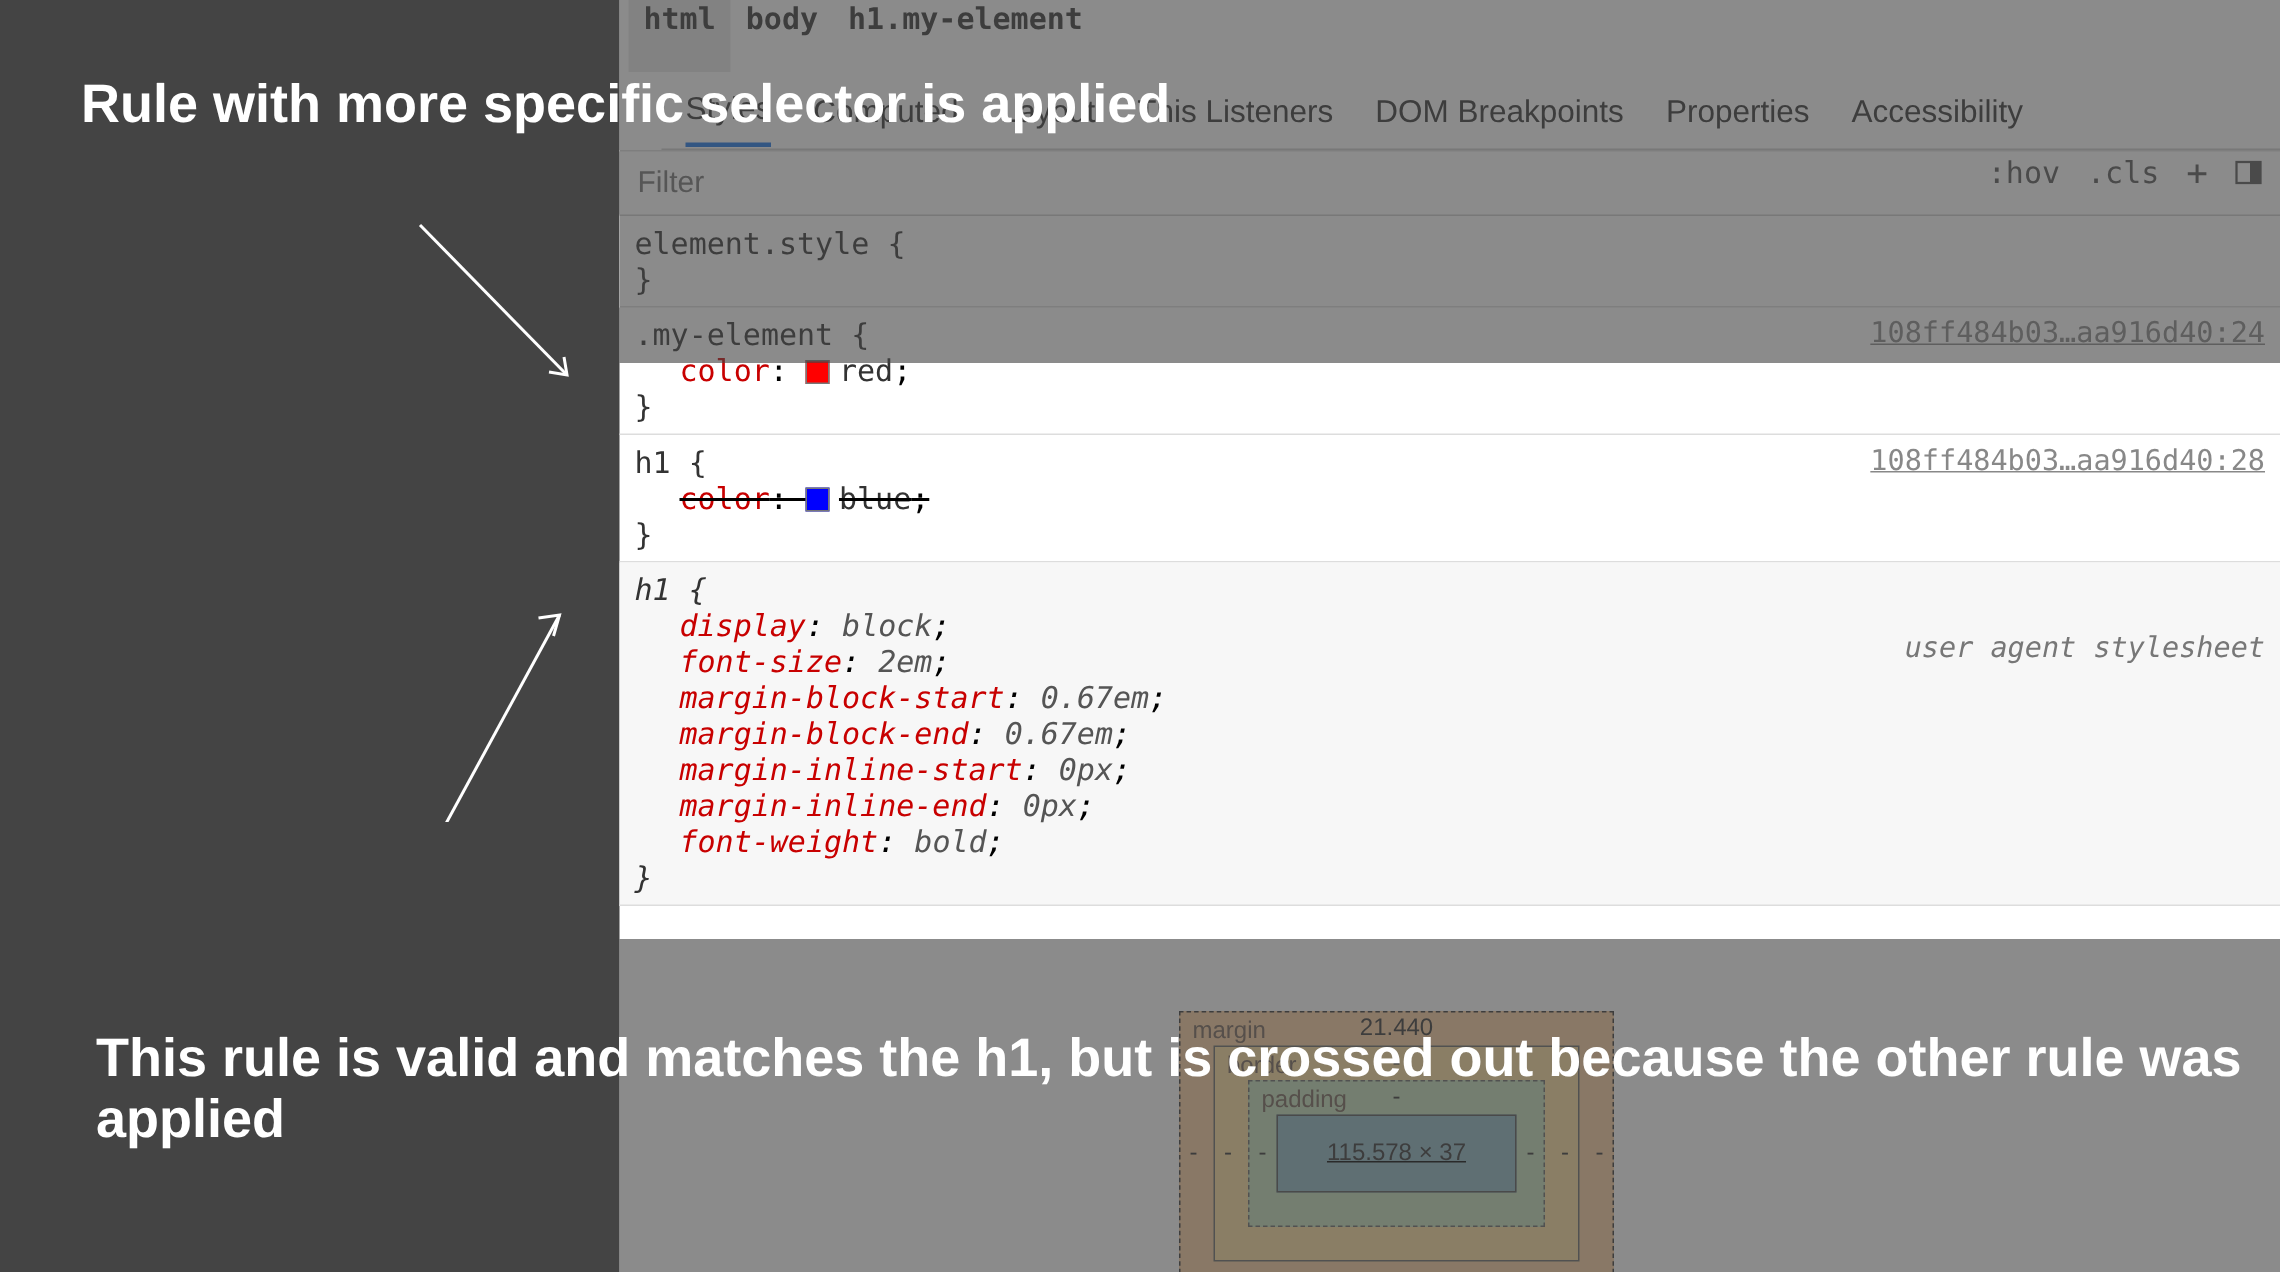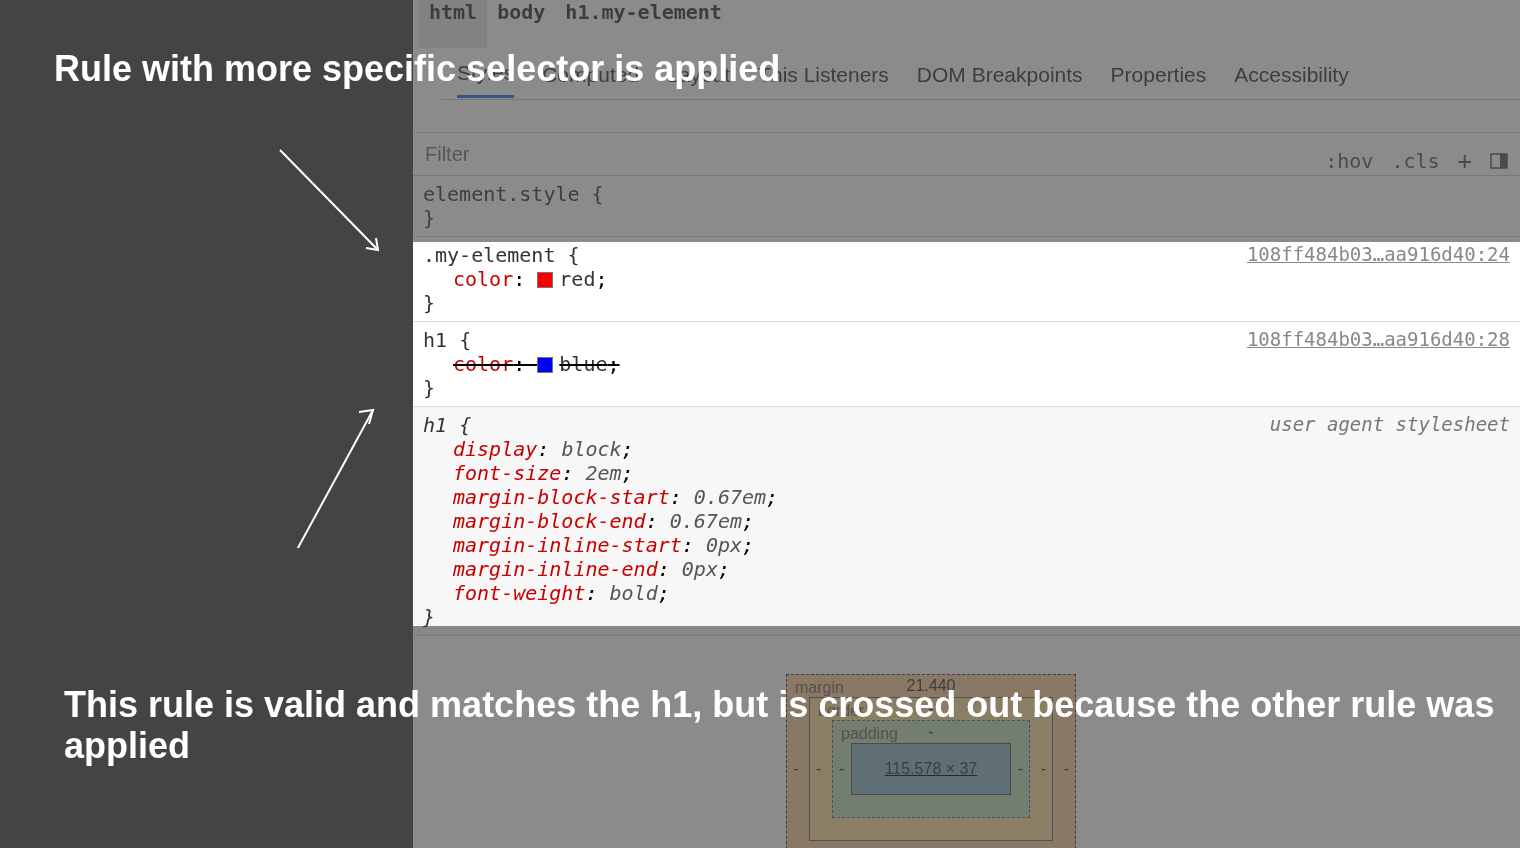--- a/index.html
+++ b/index.html
@@ -69,26 +69,25 @@
   color: #333;
   border-bottom: 1px solid #ccc;
   height: 52px;
   margin-left: 28px;
 }
 .tab { padding-bottom: 10px; cursor: pointer; }
 .tab.active { border-bottom: 3px solid #1a73e8; color:#333; font-weight:500;}
 
 .filterbar {
   display: flex;
-  align-items: flex-end;
+  align-items: flex-start;
   height: 44px;
   border-top: 1px solid #ddd;
   border-bottom: 1px solid #ccc;
   font-size: 20px;
-  margin-top: 32px;
 }
 .filter-input {
   flex: 1;
   border: none;
   outline: none;
   padding: 0 12px;
   height: 100%;
   font-size: 20px;
   color: #999;
   background: transparent;
@@ -115,20 +114,21 @@
   right: 10px;
   top: 6px;
   color: #888;
   font-size: 19px;
   text-decoration: underline;
 }
 .rule .source.ua {
   font-style: italic;
   text-decoration: none;
   color:#777;
+  margin-top:40px;
 }
 .rule .sel { color:#333; }
 .rule .brace { color:#333; }
 .rule .decl { padding-left: 30px; }
 .rule .prop { color: #c80000; }
 .rule .val { color: #333; }
 .rule .swatch {
   display: inline-block;
   width: 16px; height: 16px;
   border: 1px solid #777;

